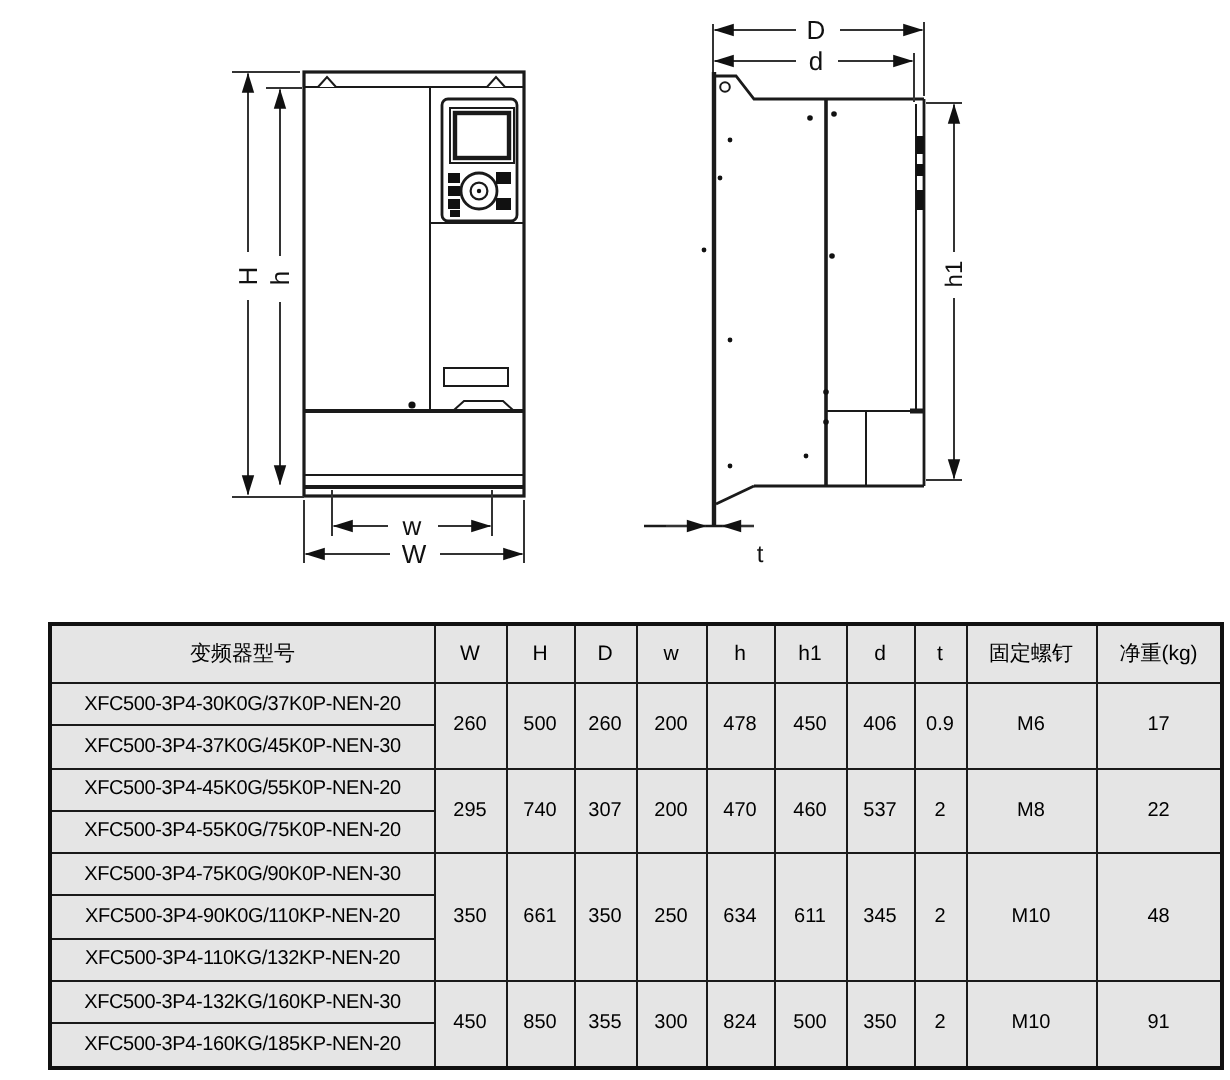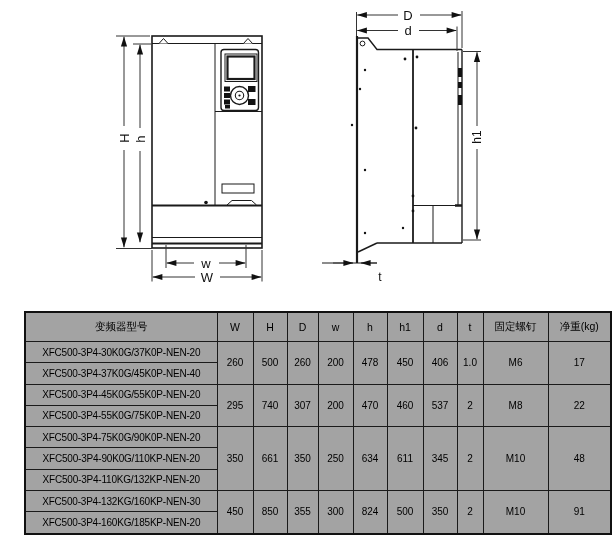--- a/index.html
+++ b/index.html
@@ -3,21 +3,21 @@
 <meta charset="utf-8">
 <style>
   html,body{margin:0;padding:0;background:#ffffff;}
   body{width:615px;height:540px;position:relative;font-family:"Liberation Sans",sans-serif;color:#111;overflow:hidden;}
   #drawing{position:absolute;left:0;top:0;}
   svg text{fill:#111;font-family:"Liberation Sans",sans-serif;}
   .dimlabel{font-size:13px;}
   .dimlabel-sm{font-size:12px;}
   table.dims{
     position:absolute;left:24px;top:311px;width:586px;height:224px;
-    border-collapse:collapse;table-layout:fixed;background:#a3a3a3;
+    border-collapse:collapse;table-layout:fixed;background:#e5e5e5;
     font-size:10px;color:#000;
   }
   table.dims th,table.dims td{
     border:1px solid #1a1a1a;text-align:center;vertical-align:middle;
     padding:0 1px;font-weight:normal;overflow:hidden;white-space:nowrap;
   }
   table.dims{border:2px solid #111;}
   table.dims th{height:28px;font-size:10.5px;}
   td.model{font-size:10px;letter-spacing:-0.2px;}
 </style>
@@ -193,47 +193,47 @@
 
   <tr>
     <td class="model">XFC500-3P4-30K0G/37K0P-NEN-20</td>
     <td rowspan="2">260</td>
     <td rowspan="2">500</td>
     <td rowspan="2">260</td>
     <td rowspan="2">200</td>
     <td rowspan="2">478</td>
     <td rowspan="2">450</td>
     <td rowspan="2">406</td>
-    <td rowspan="2">1.0</td>
+    <td rowspan="2">0.9</td>
     <td rowspan="2">M6</td>
     <td rowspan="2">17</td>
   </tr>
   <tr>
-    <td class="model">XFC500-3P4-37K0G/45K0P-NEN-40</td>
+    <td class="model">XFC500-3P4-37K0G/45K0P-NEN-30</td>
   </tr>
 
   <tr>
     <td class="model">XFC500-3P4-45K0G/55K0P-NEN-20</td>
     <td rowspan="2">295</td>
     <td rowspan="2">740</td>
     <td rowspan="2">307</td>
     <td rowspan="2">200</td>
     <td rowspan="2">470</td>
     <td rowspan="2">460</td>
     <td rowspan="2">537</td>
     <td rowspan="2">2</td>
     <td rowspan="2">M8</td>
     <td rowspan="2">22</td>
   </tr>
   <tr>
     <td class="model">XFC500-3P4-55K0G/75K0P-NEN-20</td>
   </tr>
 
   <tr>
-    <td class="model">XFC500-3P4-75K0G/90K0P-NEN-20</td>
+    <td class="model">XFC500-3P4-75K0G/90K0P-NEN-30</td>
     <td rowspan="3">350</td>
     <td rowspan="3">661</td>
     <td rowspan="3">350</td>
     <td rowspan="3">250</td>
     <td rowspan="3">634</td>
     <td rowspan="3">611</td>
     <td rowspan="3">345</td>
     <td rowspan="3">2</td>
     <td rowspan="3">M10</td>
     <td rowspan="3">48</td>

